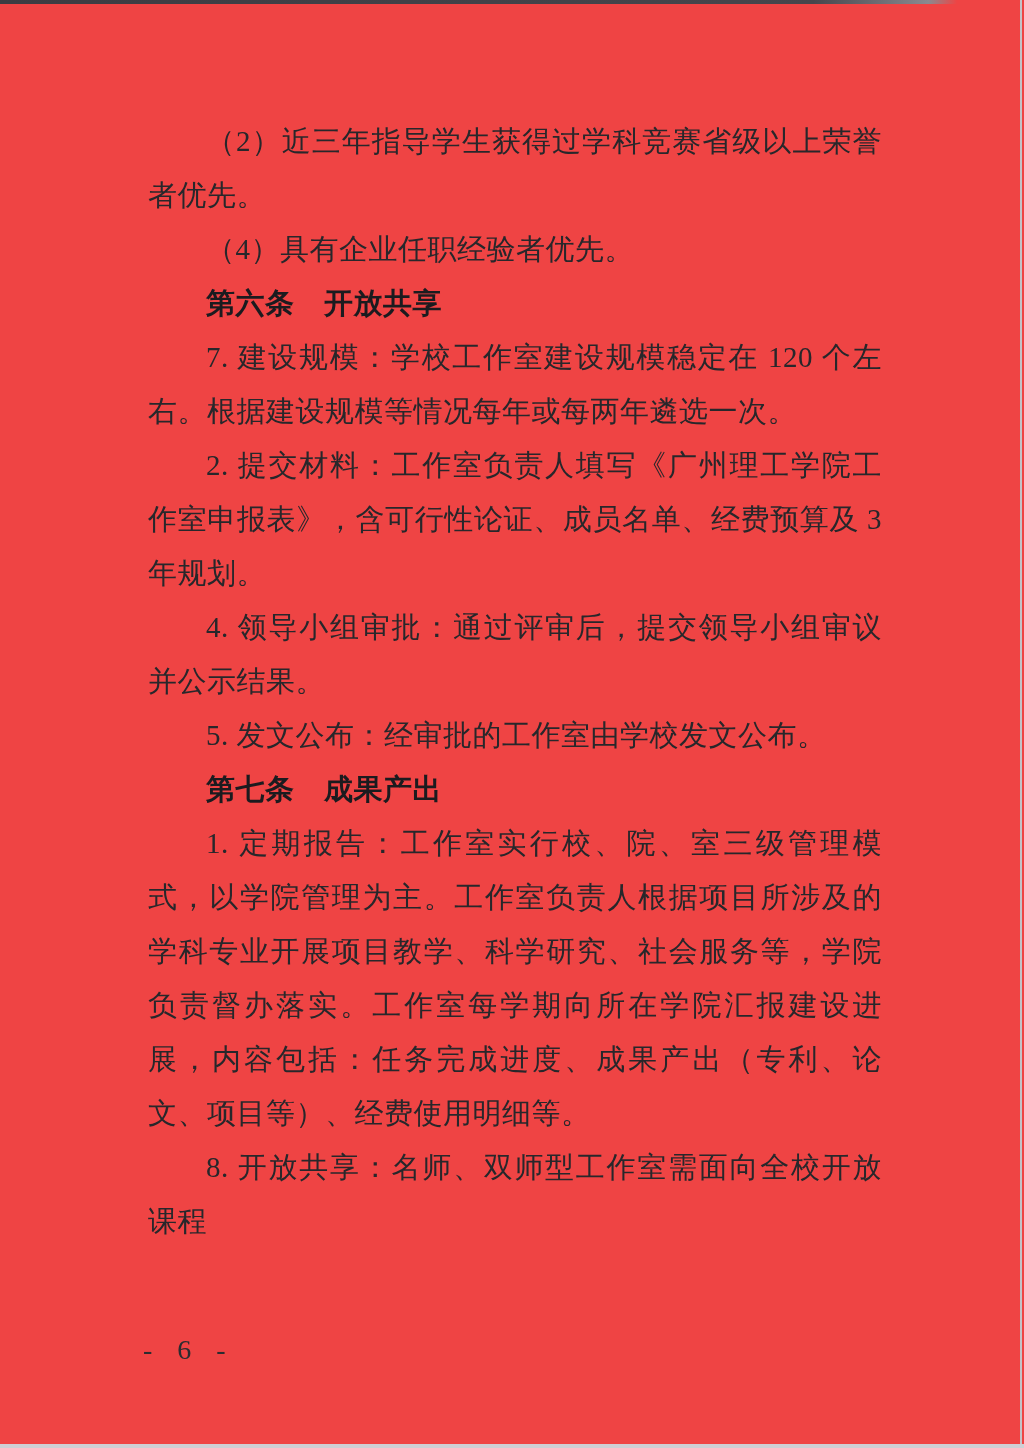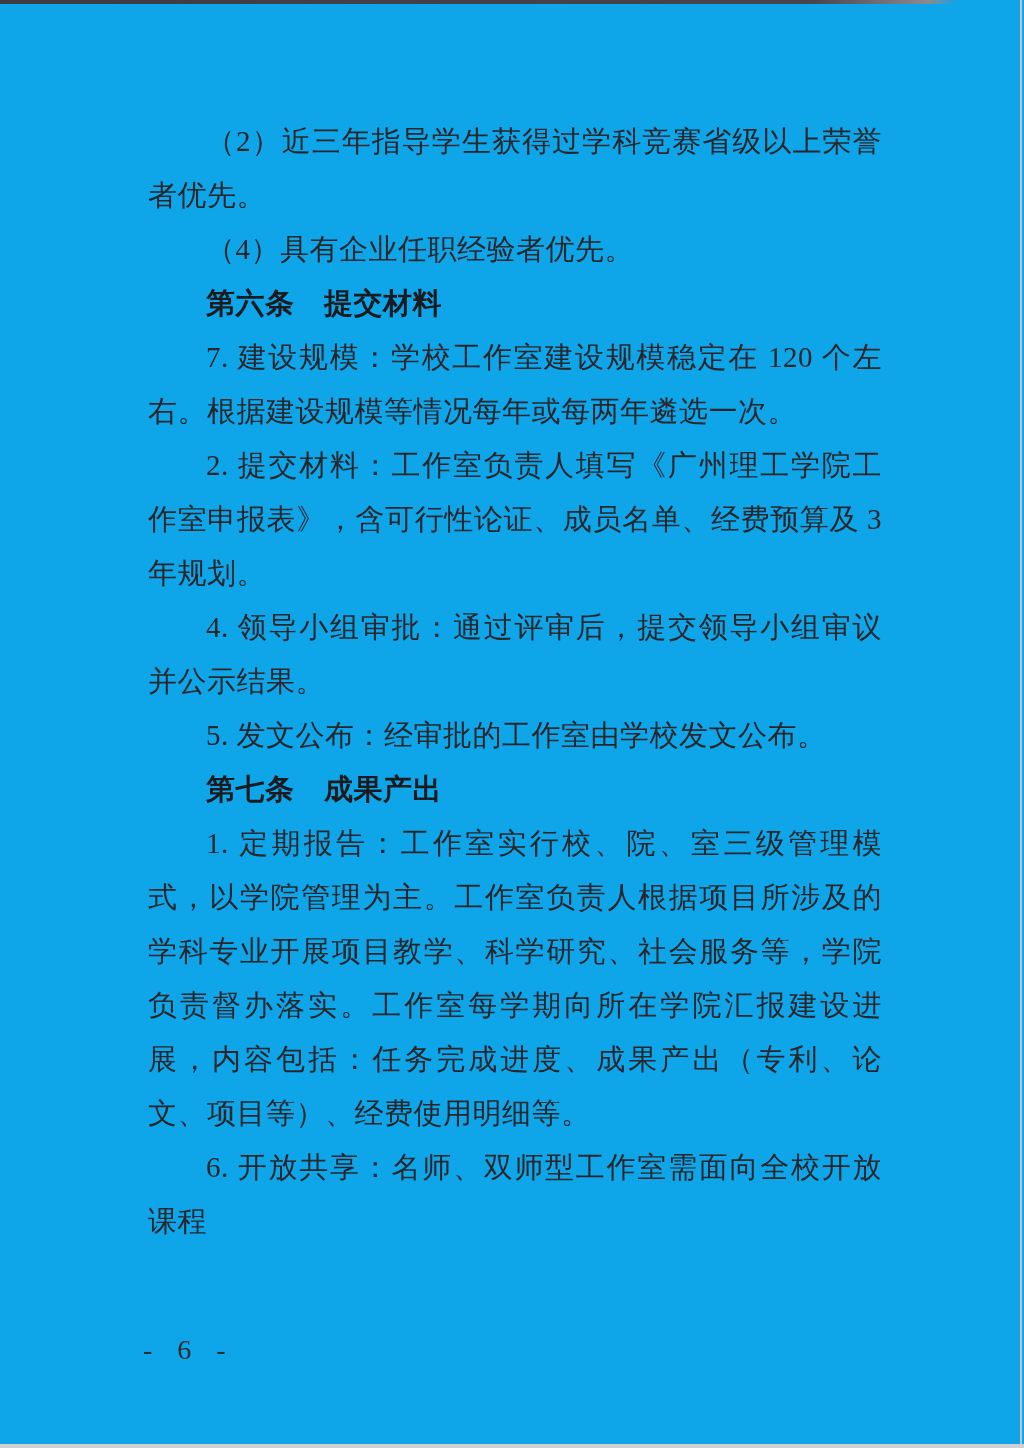--- a/index.html
+++ b/index.html
@@ -4,21 +4,21 @@
 <style>
   html, body {
     margin: 0;
     padding: 0;
     background: #e8e8ea;
   }
   .page {
     position: relative;
     width: 1024px;
     height: 1448px;
-    background: #0ea5e9;
+    background: #ef4444;
     overflow: hidden;
     font-family: "Liberation Serif", "DejaVu Serif", serif;
   }
   
   .scan-top {
     position: absolute;
     top: 0; left: 0;
     width: 957px; height: 4px;
     background: linear-gradient(to right, #3c3c42 0%, #46464c 85%, #8a8a90 97%, rgba(140,140,146,0) 100%);
   }
@@ -70,25 +70,25 @@
 
 <div class="page">
 
   <div class="scan-top"></div>
   <div class="scan-right"></div>
   <div class="scan-bottom"></div>
 
   <main class="text-block">
     <p class="body">（2）近三年指导学生获得过学科竞赛省级以上荣誉者优先。</p>
     <p class="body">（4）具有企业任职经验者优先。</p>
-    <p class="heading">第六条　提交材料</p>
+    <p class="heading">第六条　开放共享</p>
     <p class="body">7. 建设规模：学校工作室建设规模稳定在 120 个左右。根据建设规模等情况每年或每两年遴选一次。</p>
     <p class="body">2. 提交材料：工作室负责人填写《广州理工学院工作室申报表》，含可行性论证、成员名单、经费预算及 3 年规划。</p>
     <p class="body">4. 领导小组审批：通过评审后，提交领导小组审议并公示结果。</p>
     <p class="body">5. 发文公布：经审批的工作室由学校发文公布。</p>
     <p class="heading">第七条　成果产出</p>
     <p class="body">1. 定期报告：工作室实行校、院、室三级管理模式，以学院管理为主。工作室负责人根据项目所涉及的学科专业开展项目教学、科学研究、社会服务等，学院负责督办落实。工作室每学期向所在学院汇报建设进展，内容包括：任务完成进度、成果产出（专利、论文、项目等）、经费使用明细等。</p>
-    <p class="body">6. 开放共享：名师、双师型工作室需面向全校开放课程</p>
+    <p class="body">8. 开放共享：名师、双师型工作室需面向全校开放课程</p>
   </main>
 
   <div class="page-number">- 6 -</div>
 
 </div>
 
 </body></html>

